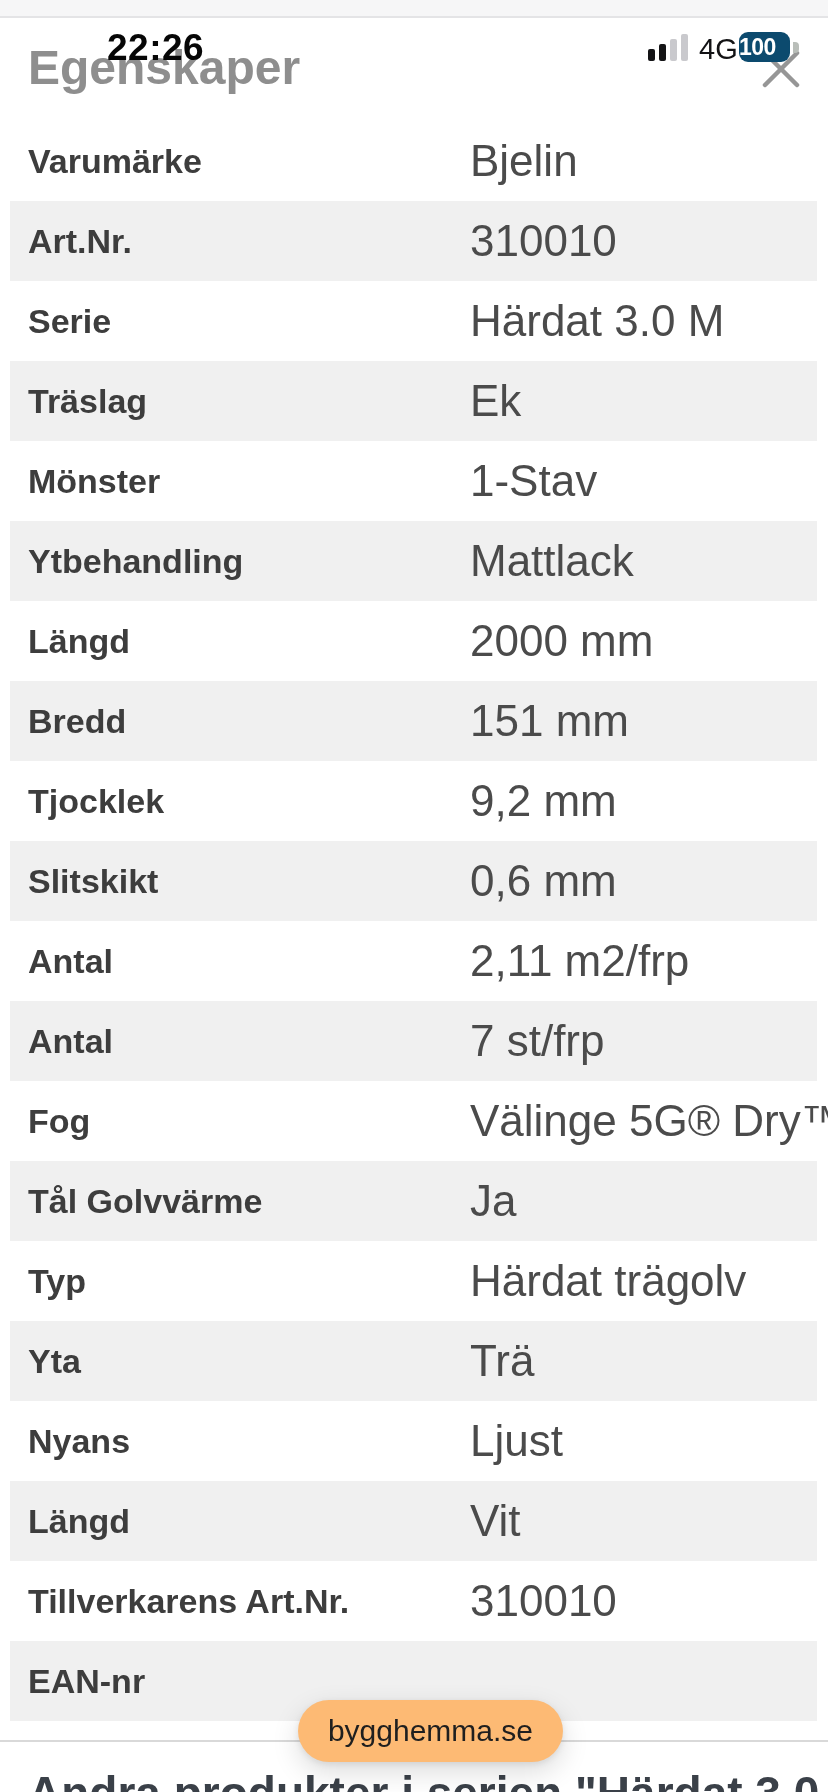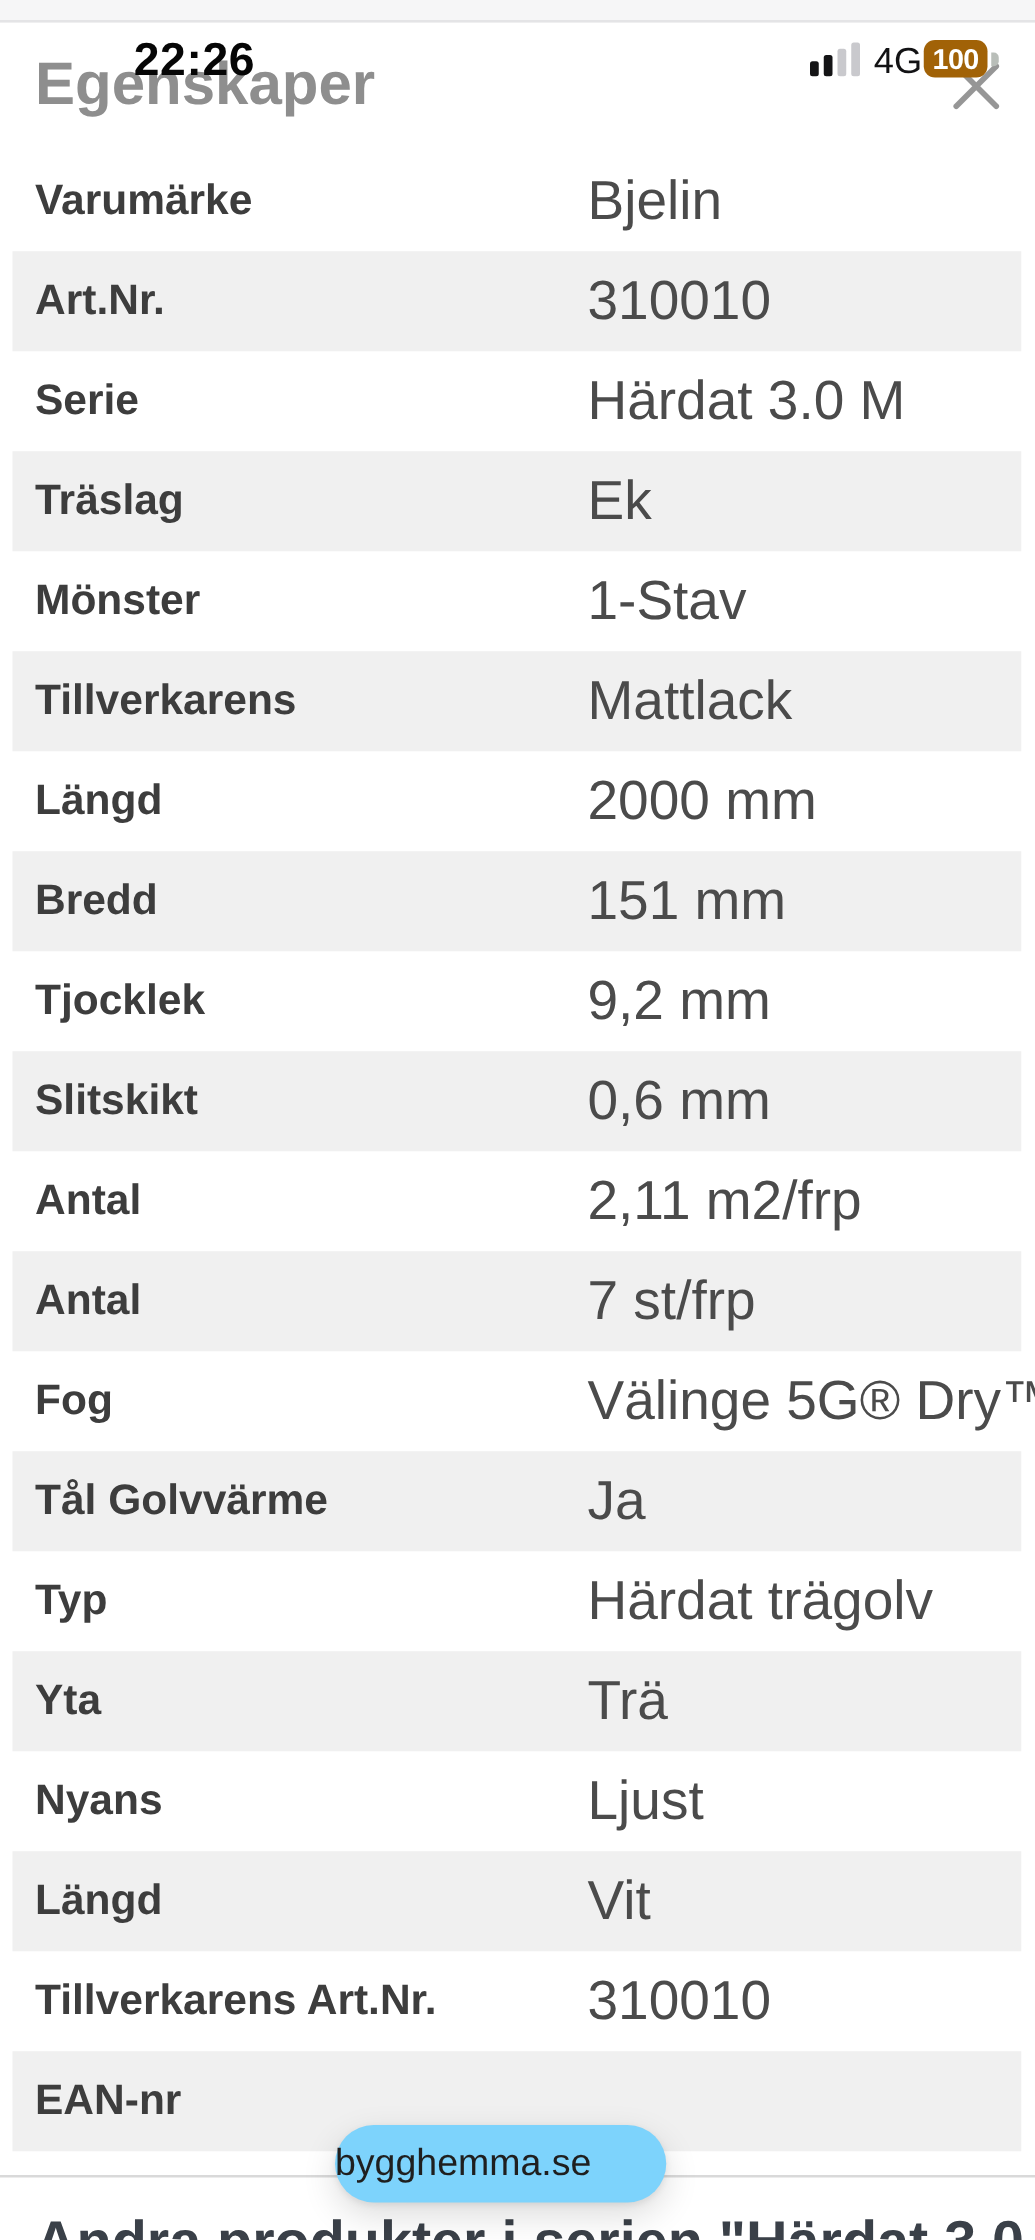--- a/index.html
+++ b/index.html
@@ -30,22 +30,22 @@
   .signal-bars i:nth-child(1) { left: 0;    height: 12px; background: #141416; }
   .signal-bars i:nth-child(2) { left: 11px; height: 17px; background: #141416; }
   .signal-bars i:nth-child(3) { left: 22px; height: 22px; background: #c9c9cd; }
   .signal-bars i:nth-child(4) { left: 33px; height: 27px; background: #c9c9cd; }
   .network-label {
     position: absolute; left: 699px; top: 33px;
     font-size: 29px; font-weight: 500; color: #121214; z-index: 30;
   }
   .battery {
     position: absolute; left: 739px; top: 32px; width: 51px; height: 30px;
-    background: #a16207; border-radius: 9px; z-index: 40;
-    display: flex; align-items: center; justify-content: center;
+    background: #0c4a6e; border-radius: 9px; z-index: 40;
+    display: flex; align-items: center; 
   }
   .battery-percent { font-size: 23px; font-weight: 700; color: #ffffff; letter-spacing: -0.5px; }
   .battery-tip {
     position: absolute; left: 793px; top: 42px; width: 6px; height: 11px;
     background: #b9beb9; border-radius: 0 4px 4px 0; z-index: 40;
   }
 
   
   .page-title {
     position: absolute; left: 28px; top: 40px;
@@ -66,24 +66,24 @@
     position: absolute; left: 470px; top: 50%; transform: translateY(-50%);
     font-size: 44px; font-weight: 400; color: #4b4b4b; white-space: nowrap;
   }
 
   
   .bottom-divider {
     position: absolute; left: 0; top: 1740px; width: 828px; height: 2px;
     background: #d9d9d9; z-index: 5;
   }
   .url-pill {
-    position: absolute; left: 268px; top: 1700px; width: 265px; height: 62px;
-    background: #7dd3fc; border-radius: 31px; z-index: 50;
+    position: absolute; left: 298px; top: 1700px; width: 265px; height: 62px;
+    background: #fdba74; border-radius: 31px; z-index: 50;
     box-shadow: 0 10px 28px rgba(0,0,0,0.14), 0 2px 6px rgba(0,0,0,0.08);
-    display: flex; align-items: center; justify-content: flex-start; cursor: pointer;
+    display: flex; align-items: center; justify-content: center; cursor: pointer;
   }
   .url-pill-text { font-size: 30px; font-weight: 500; color: #1f1f1f; }
   .next-section-heading {
     position: absolute; left: 28px; top: 1766px;
     font-size: 46px; font-weight: 700; color: #3a4048; white-space: nowrap; z-index: 4;
   }
 </style>
 </head>
 <body>
 
@@ -133,21 +133,21 @@
         <span class="label">Träslag</span>
         <span class="value">Ek</span>
       </div>
       <div class="row" style="top: 320px;">
         <div class="bg"></div>
         <span class="label">Mönster</span>
         <span class="value">1-Stav</span>
       </div>
       <div class="row alt" style="top: 400px;">
         <div class="bg"></div>
-        <span class="label">Tillverkarens</span>
+        <span class="label">Ytbehandling</span>
         <span class="value">Mattlack</span>
       </div>
       <div class="row" style="top: 480px;">
         <div class="bg"></div>
         <span class="label">Längd</span>
         <span class="value">2000 mm</span>
       </div>
       <div class="row alt" style="top: 560px;">
         <div class="bg"></div>
         <span class="label">Bredd</span>

